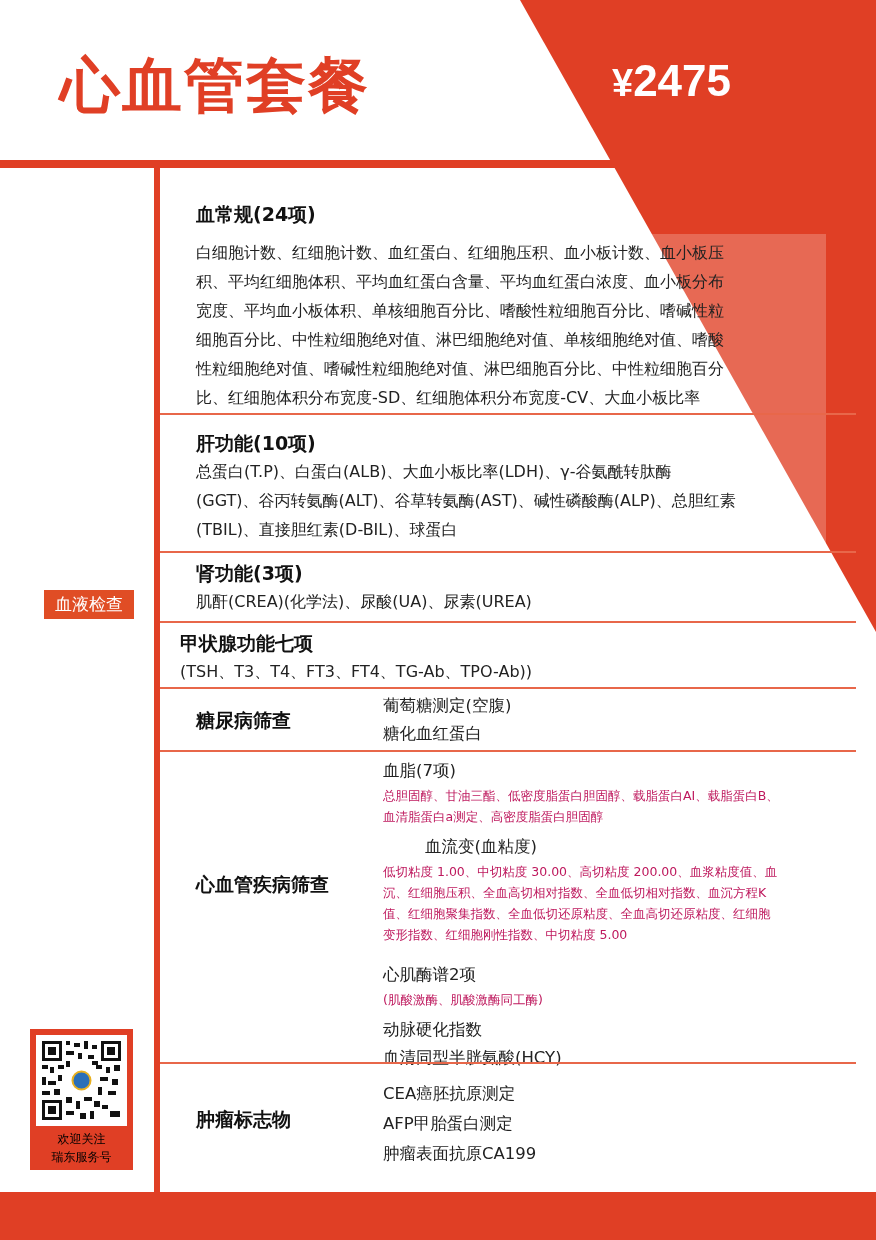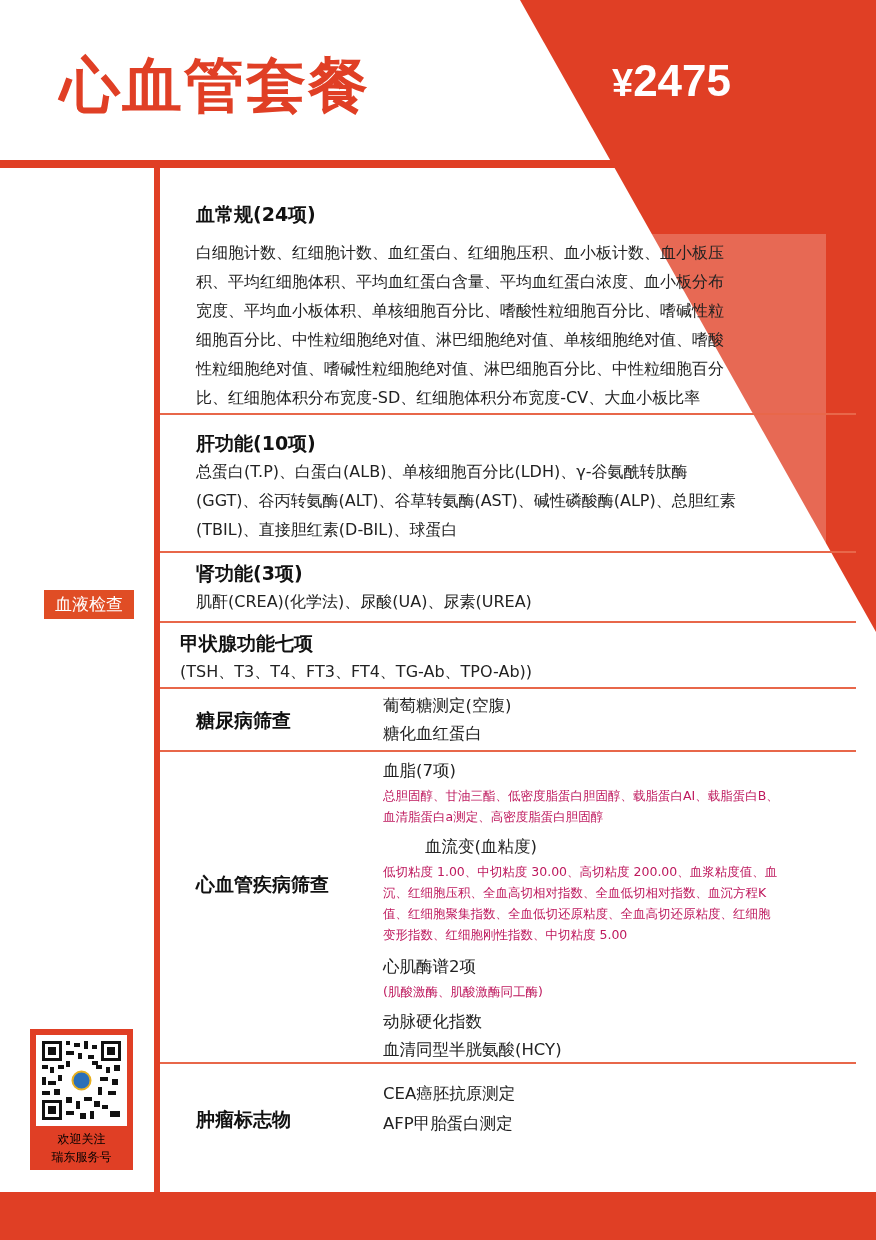--- a/index.html
+++ b/index.html
@@ -111,21 +111,21 @@
     <div>细胞百分比、中性粒细胞绝对值、淋巴细胞绝对值、单核细胞绝对值、嗜酸</div>
     <div>性粒细胞绝对值、嗜碱性粒细胞绝对值、淋巴细胞百分比、中性粒细胞百分</div>
     <div>比、红细胞体积分布宽度-SD、红细胞体积分布宽度-CV、大血小板比率</div>
   </div>
 </div>
 <div class="abs line" style="top:413px;"></div>
 
 <div class="abs" style="left:196px;top:431px;">
   <div class="sec-h">肝功能(10项)</div>
   <div class="txt">
-    <div>总蛋白(T.P)、白蛋白(ALB)、单核细胞百分比(LDH)、γ-谷氨酰转肽酶</div>
+    <div>总蛋白(T.P)、白蛋白(ALB)、大血小板比率(LDH)、γ-谷氨酰转肽酶</div>
     <div>(GGT)、谷丙转氨酶(ALT)、谷草转氨酶(AST)、碱性磷酸酶(ALP)、总胆红素</div>
     <div>(TBIL)、直接胆红素(D-BIL)、球蛋白</div>
   </div>
 </div>
 <div class="abs line" style="top:551px;"></div>
 
 <div class="abs" style="left:196px;top:561px;">
   <div class="sec-h">肾功能(3项)</div>
   <div class="txt">
     <div>肌酐(CREA)(化学法)、尿酸(UA)、尿素(UREA)</div>
@@ -155,26 +155,27 @@
     <div>总胆固醇、甘油三酯、低密度脂蛋白胆固醇、载脂蛋白AⅠ、载脂蛋白B、</div>
     <div>血清脂蛋白a测定、高密度脂蛋白胆固醇</div>
   </div>
   <div class="mid" style="margin-top:6px;margin-left:42px;">血流变(血粘度)</div>
   <div class="small">
     <div>低切粘度 1.00、中切粘度 30.00、高切粘度 200.00、血浆粘度值、血</div>
     <div>沉、红细胞压积、全血高切相对指数、全血低切相对指数、血沉方程K</div>
     <div>值、红细胞聚集指数、全血低切还原粘度、全血高切还原粘度、红细胞</div>
     <div>变形指数、红细胞刚性指数、中切粘度 5.00</div>
   </div>
-  <div class="mid" style="margin-top:8px;">心肌酶谱2项</div>
+  <div class="mid" style="margin-top:16px;">心肌酶谱2项</div>
   <div class="small">
     <div>(肌酸激酶、肌酸激酶同工酶)</div>
   </div>
   <div class="mid" style="margin-top:6px;">动脉硬化指数</div>
   <div class="mid">血清同型半胱氨酸(HCY)</div>
 </div>
 <div class="abs line" style="top:1062px;"></div>
 
 <div class="abs cat" style="left:196px;top:1107px;">肿瘤标志物</div>
 <div class="abs mid" style="left:383px;top:1079px;line-height:30px;">
   <div>CEA癌胚抗原测定</div>
   <div>AFP甲胎蛋白测定</div>
+  <div>肿瘤表面抗原CA199</div>
 </div>
 
 </body></html>

